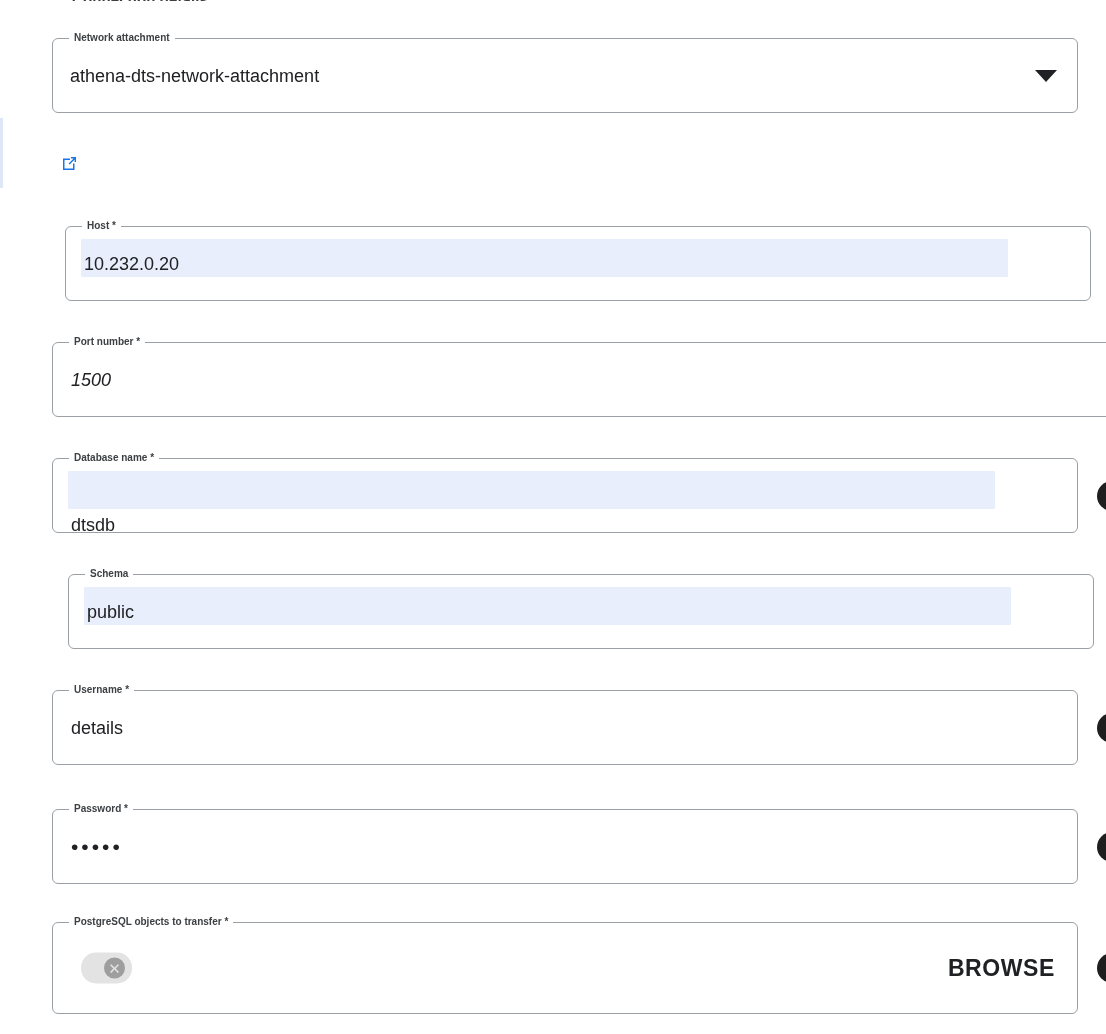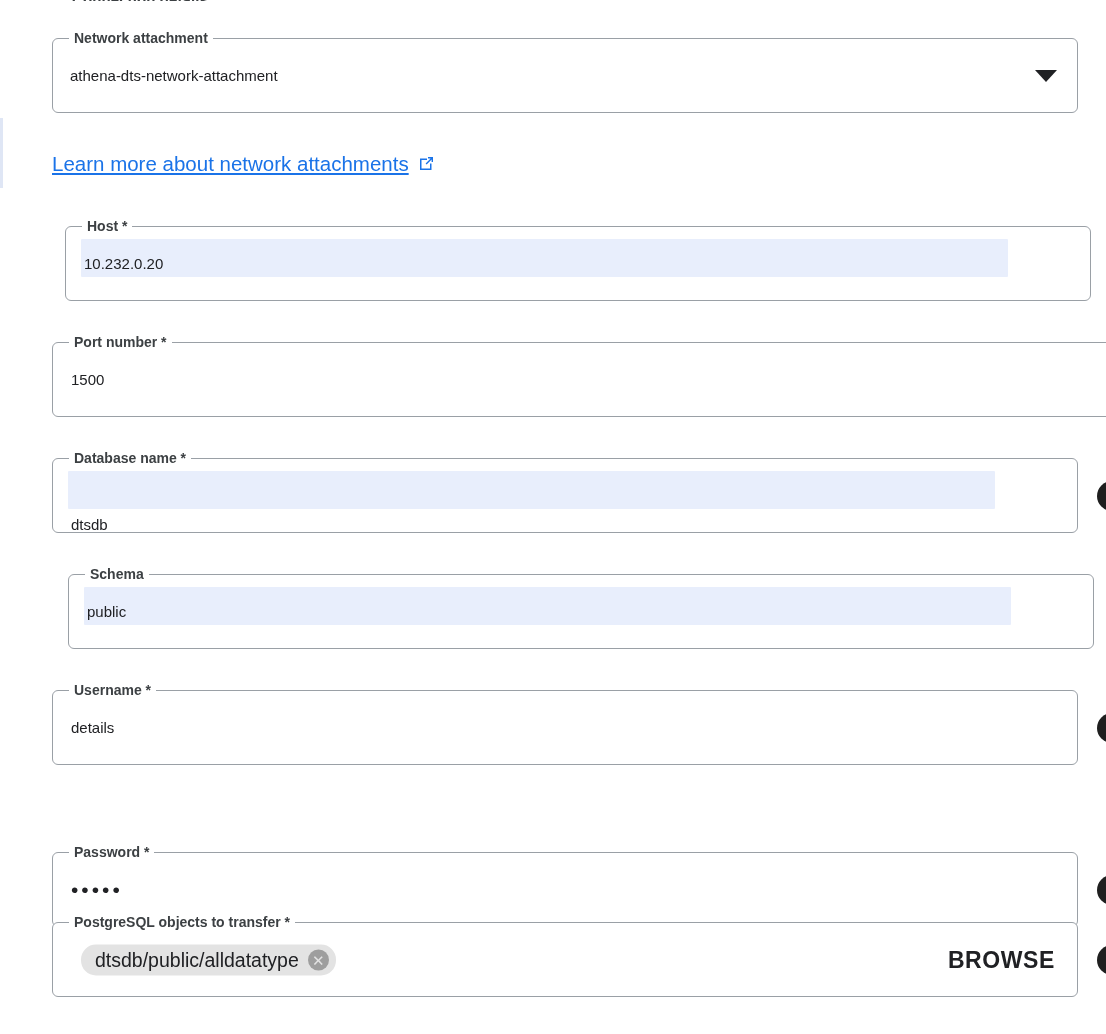--- a/index.html
+++ b/index.html
@@ -65,32 +65,32 @@
     border: 1px solid #9aa0a6;
     border-radius: 6px;
     background: #ffffff;
   }
   .field-label {
     position: absolute;
     top: -9px;
     left: 16px;
     background: #ffffff;
     padding: 0 5px;
-    font-size: 14px;
+    font-size: 10px;
     font-weight: 700;
     color: #3c4043;
     line-height: 16px;
     white-space: nowrap;
   }
   .field-value {
     position: absolute;
     left: 17px;
     top: 50%;
     transform: translateY(-50%);
-    font-size: 15px;
+    font-size: 18px;
     color: #202124;
     line-height: 28px;
     white-space: nowrap;
   }
 
   .hl-bar {
     position: absolute;
     left: 15px;
     background: #e8eefc;
     border-radius: 1px;
@@ -209,36 +209,36 @@
 
     <div class="cut-heading">Connection details</div>
 
     <div class="field" style="left:0; top:38px; width:1026px; height:75px; position:absolute;">
       <span class="field-label">Network attachment</span>
       <span class="field-value">athena-dts-network-attachment</span>
       <span class="caret"></span>
     </div>
 
     <a class="learn-more" style="top:152px; left:0;" href="#">
-      <span>Learn more about network attachments</span><span class="ext-icon"><svg width="19" height="19" viewBox="0 0 19 19">
+      <span class="ext-icon"><svg width="19" height="19" viewBox="0 0 19 19">
             <path d="M3 4.5 H10 V6 H4.5 V14.5 H13 V9.5 H14.5 V16 H3 Z" fill="#1a73e8"></path>
             <path d="M11 3 H16 V8 H14.6 V5.4 L9.6 10.4 L8.6 9.4 L13.6 4.4 H11 Z" fill="#1a73e8"></path>
           </svg></span>
     </a>
 
     <div class="field" style="left:13px; top:226px; width:1026px; height:75px; position:absolute;">
       <span class="field-label">Host *</span>
       <div class="hl-bar" style="left:15px; right:82px; top:12px; height:38px;"></div>
       <span class="field-value" style="left:18px;">10.232.0.20</span>
       <span class="help-icon">?</span>
     </div>
 
     <div class="field" style="left:0; top:342px; width:1095px; height:75px; position:absolute;">
       <span class="field-label">Port number *</span>
-      <span class="field-value" style="left:18px;">1500</span>
+      <span class="field-value" style="left:18px;font-style:italic;">1500</span>
       <span class="help-icon">?</span>
     </div>
 
     <div class="field" style="left:0; top:458px; width:1026px; height:75px; position:absolute;">
       <span class="field-label">Database name *</span>
       <div class="hl-bar" style="left:15px; right:82px; top:12px; height:38px;"></div>
       <span class="field-value" style="left:18px;margin-top:29px;">dtsdb</span>
       <span class="help-icon">?</span>
     </div>
 
@@ -248,30 +248,29 @@
       <span class="field-value" style="left:18px;">public</span>
       <span class="help-icon">?</span>
     </div>
 
     <div class="field" style="left:0; top:690px; width:1026px; height:75px; position:absolute;">
       <span class="field-label">Username *</span>
       <span class="field-value" style="left:18px;">details</span>
       <span class="help-icon">?</span>
     </div>
 
-    <div class="field" style="left:0; top:852px; width:1026px; height:75px; position:absolute;">
+    <div class="field" style="left:0; top:809px; width:1026px; height:75px; position:absolute;">
       <span class="field-label">Password *</span>
       <span class="field-value dots" style="left:18px;">•••••</span>
       <span class="help-icon">?</span>
     </div>
 
-    <div class="field" style="left:0; top:922px; width:1026px; height:75px; position:absolute;">
+    <div class="field" style="left:0; top:922px; width:1026px; height:92px; position:absolute;">
       <span class="field-label">PostgreSQL objects to transfer *</span>
       <div class="chip">
-        <span>dtsdb/public/alldatatype</span>
         <span class="chip-remove">✕</span>
       </div>
       <span class="browse-btn">BROWSE</span>
       <span class="help-icon">?</span>
     </div>
 
   </div>
 </div>
 
 </body></html>

